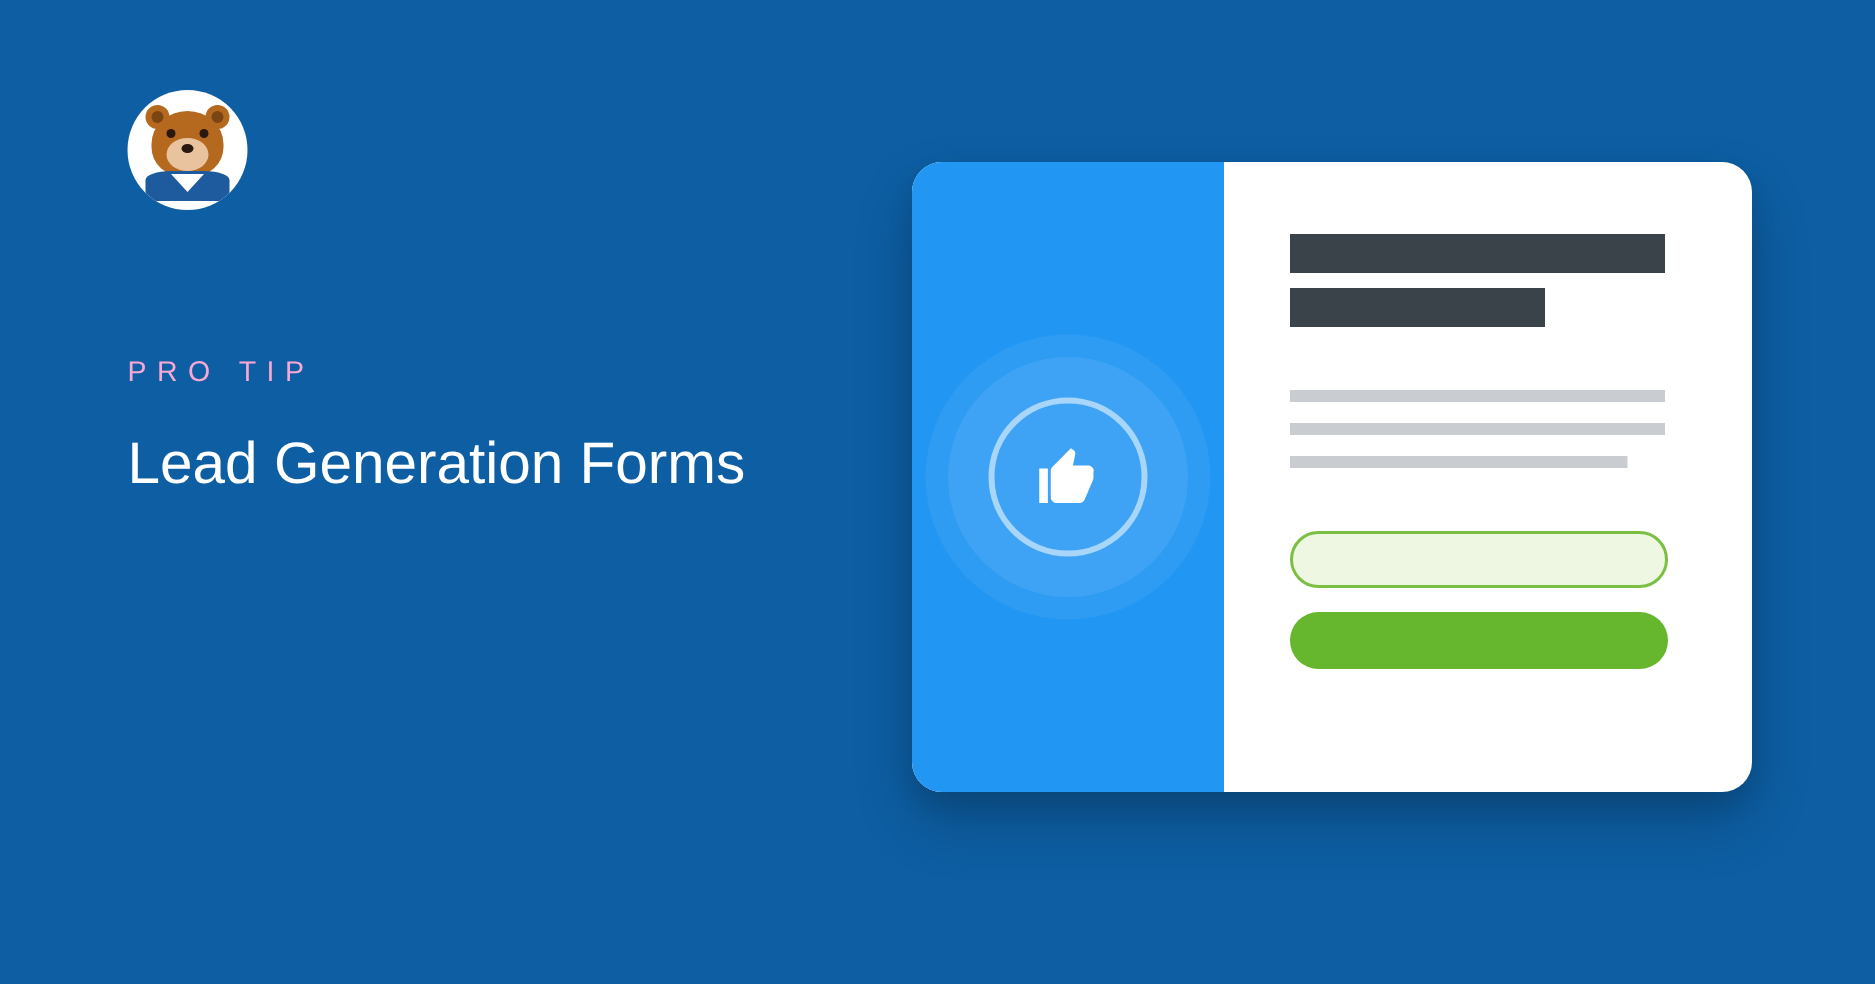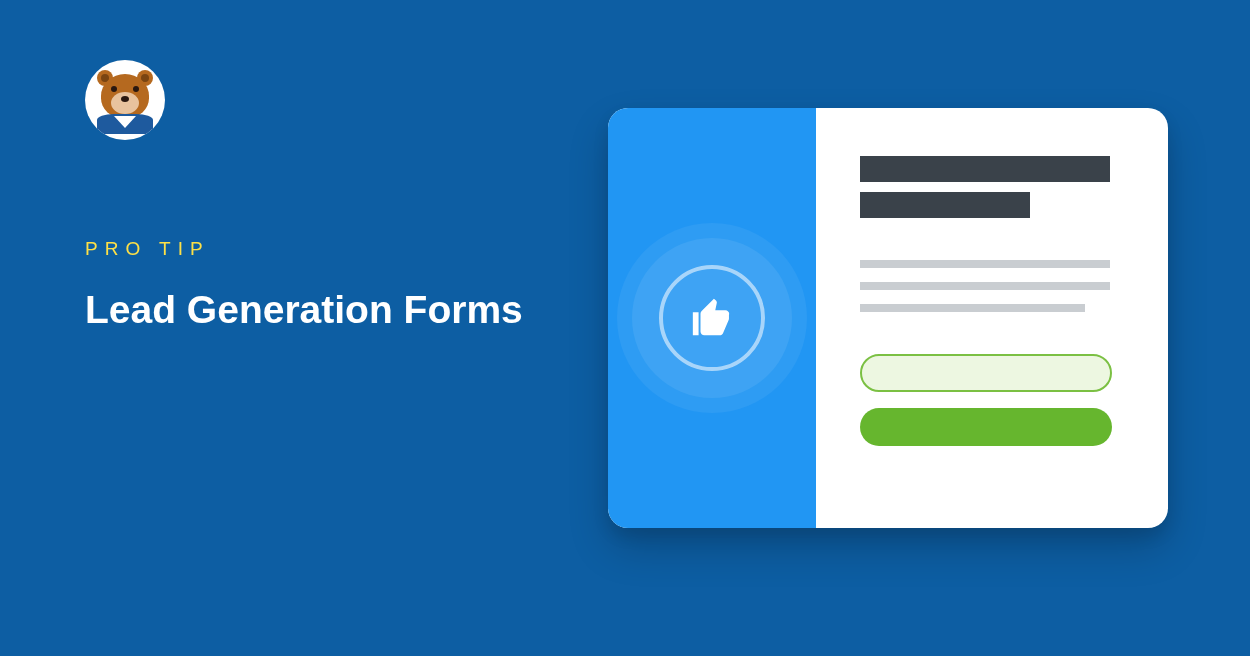--- a/index.html
+++ b/index.html
@@ -103,35 +103,35 @@
   bottom: 2px;
   left: 19px;
   clip-path: polygon(0 0, 100% 0, 50% 100%);
 }
 .text-block {
   position: absolute;
   top: 238px;
   left: 85px;
 }
 .eyebrow {
-  color: #fde047;
+  color: #f9a8d4;
   font-size: 19px;
   letter-spacing: 7px;
   font-weight: 500;
   margin-bottom: 24px;
   text-transform: uppercase;
 }
 .title {
   color: #fff;
   font-size: 39px;
   font-weight: 400;
   line-height: 1.35;
 }
 .title .bold {
-  font-weight: 700;
+  font-weight: 400;
 }
 .card {
   position: absolute;
   top: 108px;
   left: 608px;
   width: 560px;
   height: 420px;
   background: #fff;
   border-radius: 20px;
   display: flex;

